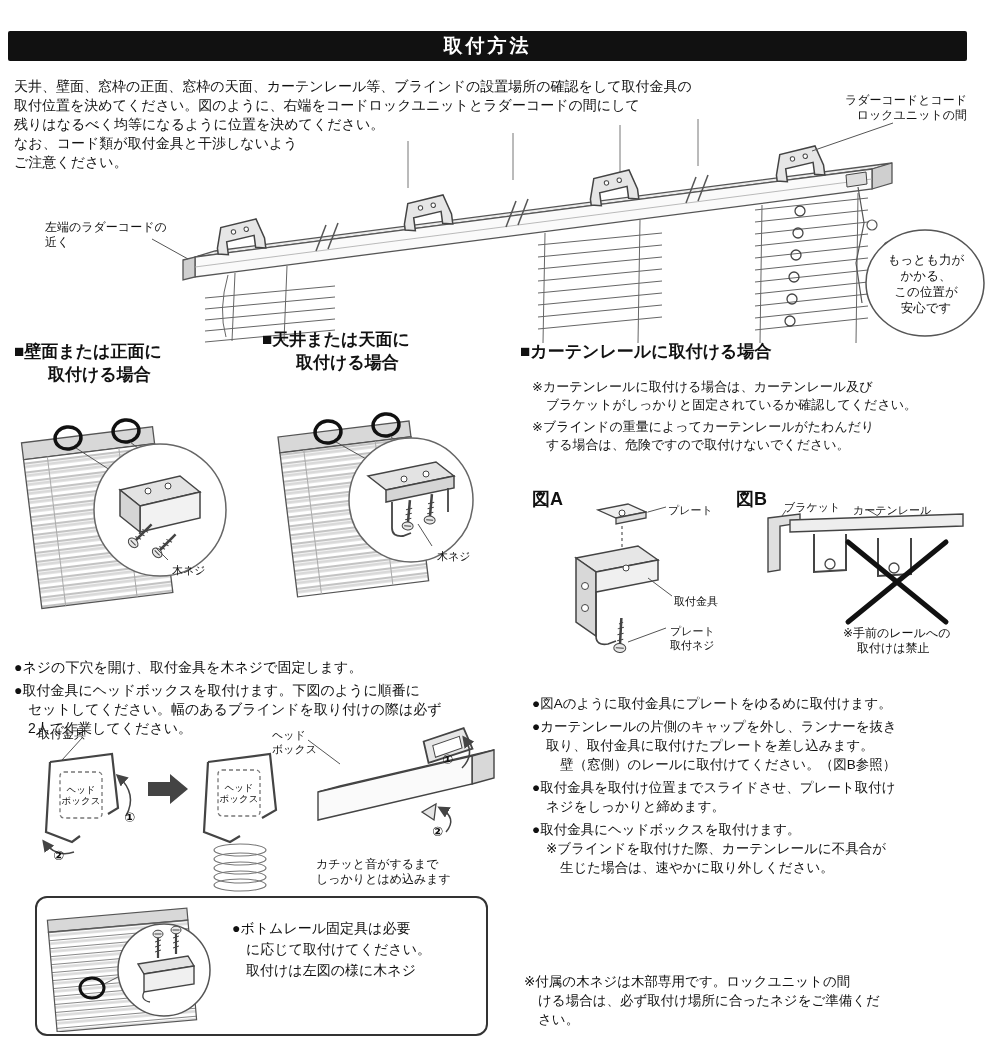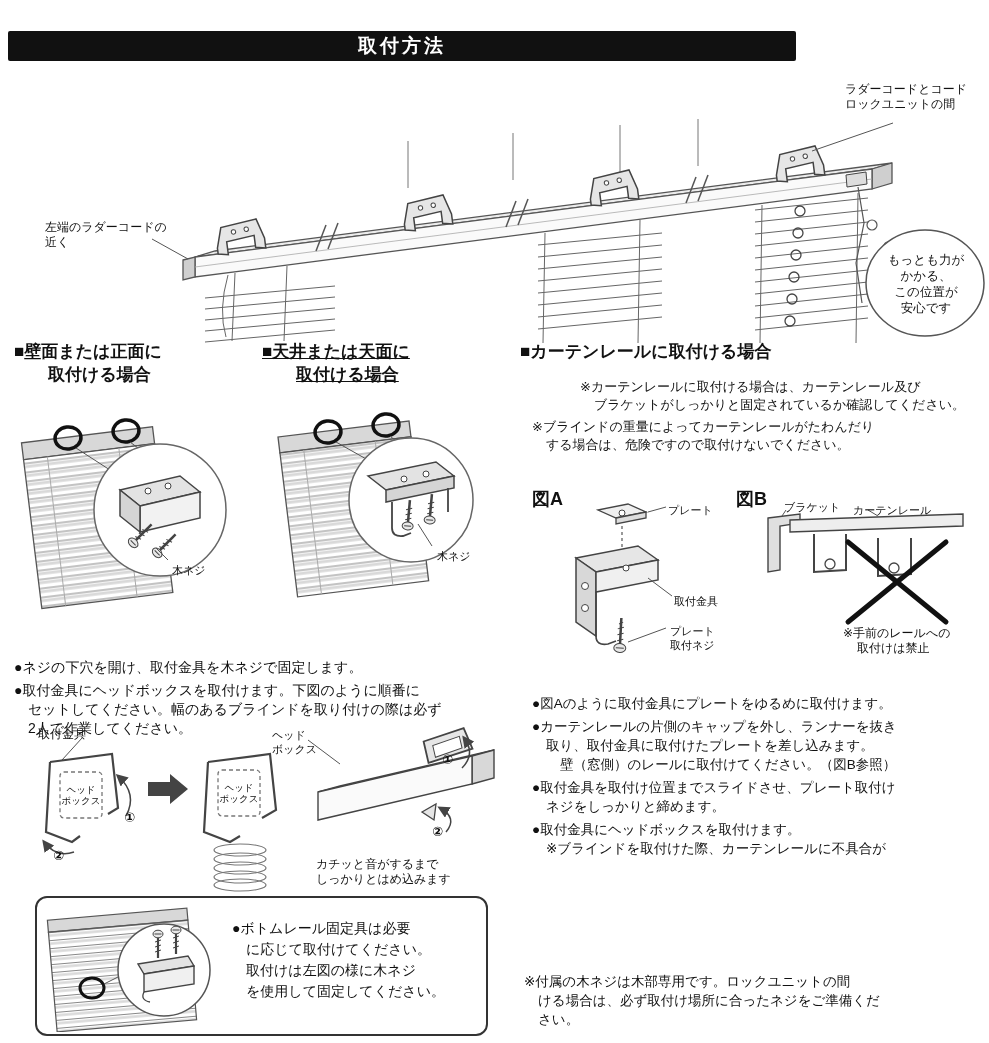--- a/index.html
+++ b/index.html
@@ -1,19 +1,19 @@
 <!DOCTYPE html>
 <html><head>
 <meta charset="utf-8">
 <style>
   * { margin:0; padding:0; box-sizing:border-box; }
   body { background:#fff; font-family:"Liberation Sans","DejaVu Sans",sans-serif; }
   .page { position:relative; width:989px; height:1043px; background:#ffffff; color:#111; overflow:hidden; }
   .abs { position:absolute; }
-  .header-bar { left:8px; top:31px; width:788px; height:30px; background:#111111; color:#ffffff;
+  .header-bar { left:8px; top:31px; width:959px; height:30px; background:#111111; color:#ffffff;
                 display:flex; align-items:center; justify-content:center;
                 font-size:19px; font-weight:bold; letter-spacing:3px; border-radius:2px; }
   .body-text { font-size:14px; line-height:19px; }
   .sec-head { font-size:17px; font-weight:bold; line-height:23px; }
   .note { font-size:13px; line-height:18px; }
   .steps { font-size:13.5px; line-height:19px; }
   .lbl { font-size:11px; line-height:14px; }
   .lbl12 { font-size:12px; line-height:15px; }
   .fig-lbl { font-size:18px; font-weight:bold; }
   .bubble-text { font-size:12.5px; line-height:16px; text-align:center; width:116px; }
@@ -26,20 +26,27 @@
 </style>
 </head>
 <body>
 
 <div class="page">
 
   <div class="abs header-bar">
     <span>取付方法</span>
   </div>
 
+  <div class="abs body-text" style="left:14px; top:77px;">
+    <div>天井、壁面、窓枠の正面、窓枠の天面、カーテンレール等、ブラインドの設置場所の確認をして取付金具の</div>
+    <div>取付位置を決めてください。図のように、右端をコードロックユニットとラダーコードの間にして</div>
+    <div>残りはなるべく均等になるように位置を決めてください。</div>
+    <div>なお、コード類が取付金具と干渉しないよう</div>
+    <div>ご注意ください。</div>
+  </div>
 
   <svg class="abs" style="left:0; top:93px;" width="989" height="252" viewBox="0 0 989 252">
 
     <line x1="408" y1="48" x2="408" y2="95" stroke="#777" stroke-width="1"></line>
     <line x1="513" y1="40" x2="513" y2="87" stroke="#777" stroke-width="1"></line>
     <line x1="620" y1="32" x2="620" y2="79" stroke="#777" stroke-width="1"></line>
     <line x1="698" y1="26" x2="698" y2="73" stroke="#777" stroke-width="1"></line>
 
     <polygon points="195,164 872,76 892,70 215,158" fill="#ececec" stroke="#555" stroke-width="1.3"></polygon>
     <polygon points="872,76 892,70 892,90 872,96" fill="#cfcfcf" stroke="#555" stroke-width="1.3"></polygon>
@@ -134,46 +141,46 @@
     <line x1="893" y1="30" x2="812" y2="58" stroke="#555" stroke-width="1"></line>
     <line x1="152" y1="146" x2="188" y2="166" stroke="#555" stroke-width="1"></line>
 
     <g>
       <circle cx="872" cy="132" r="5" fill="#fff" stroke="#555" stroke-width="1.2"></circle>
       <circle cx="888" cy="153" r="4" fill="#fff" stroke="#555" stroke-width="1.2"></circle>
       <ellipse cx="925" cy="190" rx="59" ry="53" fill="#fff" stroke="#555" stroke-width="1.5"></ellipse>
     </g>
   </svg>
 
-  <div class="abs lbl12" style="left:845px; top:82px;">
+  <div class="abs lbl12" style="left:845px; top:93px;text-align:right;">
     <div>ラダーコードとコード</div>
     <div>ロックユニットの間</div>
   </div>
   <div class="abs lbl12" style="left:45px; top:220px;">
     <div>左端のラダーコードの</div>
     <div>近く</div>
   </div>
   <div class="abs bubble-text" style="left:868px; top:252px;">
     <div>もっとも力が</div>
     <div>かかる、</div>
     <div>この位置が</div>
     <div>安心です</div>
   </div>
 
   <div class="abs sec-head" style="left:14px; top:340px;">
     <div>■壁面または正面に</div>
     <div style="padding-left:34px;">取付ける場合</div>
   </div>
-  <div class="abs sec-head" style="left:262px; top:340px;text-decoration:underline;">
+  <div class="abs sec-head" style="left:262px; top:328px;">
     <div>■天井または天面に</div>
     <div style="padding-left:34px;">取付ける場合</div>
   </div>
   <div class="abs sec-head" style="left:520px; top:340px;">■カーテンレールに取付ける場合</div>
 
-  <div class="abs note" style="left:532px; top:378px;margin-left:48px;">
+  <div class="abs note" style="left:532px; top:378px;">
     <div>※カーテンレールに取付ける場合は、カーテンレール及び</div>
     <div class="ind1">ブラケットがしっかりと固定されているか確認してください。</div>
   </div>
   <div class="abs note" style="left:532px; top:418px;">
     <div>※ブラインドの重量によってカーテンレールがたわんだり</div>
     <div class="ind1">する場合は、危険ですので取付けないでください。</div>
   </div>
 
   <svg class="abs" style="left:8px; top:398px;" width="248" height="218" viewBox="0 0 248 218">
     <defs>
@@ -421,32 +428,32 @@
       <polygon points="102,74 152,66 152,84 102,92" fill="#f0f0f0" stroke="#444" stroke-width="1.4"></polygon>
       <path d="M102,92 q-4,8 6,10" fill="none" stroke="#444" stroke-width="1.3"></path>
       <use href="#swB" transform="translate(116,38)"></use>
       <use href="#swB" transform="translate(134,34)"></use>
     </g>
   </svg>
   <div class="abs body-text" style="left:232px; top:918px; line-height:21px;">
     <div>●ボトムレール固定具は必要</div>
     <div class="ind1">に応じて取付けてください。</div>
     <div class="ind1">取付けは左図の様に木ネジ</div>
-    <div class="ind1">を使用して固定してください。</div>
   </div>
 
   <div class="abs steps" style="left:524px; top:694px;margin-left:8px;">
     <div>●図Aのように取付金具にプレートをゆるめに取付けます。</div>
     <div style="margin-top:4px;">●カーテンレールの片側のキャップを外し、ランナーを抜き</div>
     <div class="ind1">取り、取付金具に取付けたプレートを差し込みます。</div>
     <div class="ind2">壁（窓側）のレールに取付けてください。（図B参照）</div>
     <div style="margin-top:4px;">●取付金具を取付け位置までスライドさせ、プレート取付け</div>
     <div class="ind1">ネジをしっかりと締めます。</div>
     <div style="margin-top:4px;font-family:Liberation Serif, serif;">●取付金具にヘッドボックスを取付けます。</div>
     <div class="ind1">※ブラインドを取付けた際、カーテンレールに不具合が</div>
+    <div class="ind2">生じた場合は、速やかに取り外しください。</div>
   </div>
 
   <div class="abs steps" style="left:524px; top:972px;">
     <div>※付属の木ネジは木部専用です。ロックユニットの間</div>
     <div class="ind1">ける場合は、必ず取付け場所に合ったネジをご準備くだ</div>
     <div class="ind1">さい。</div>
   </div>
 
 </div>
 

